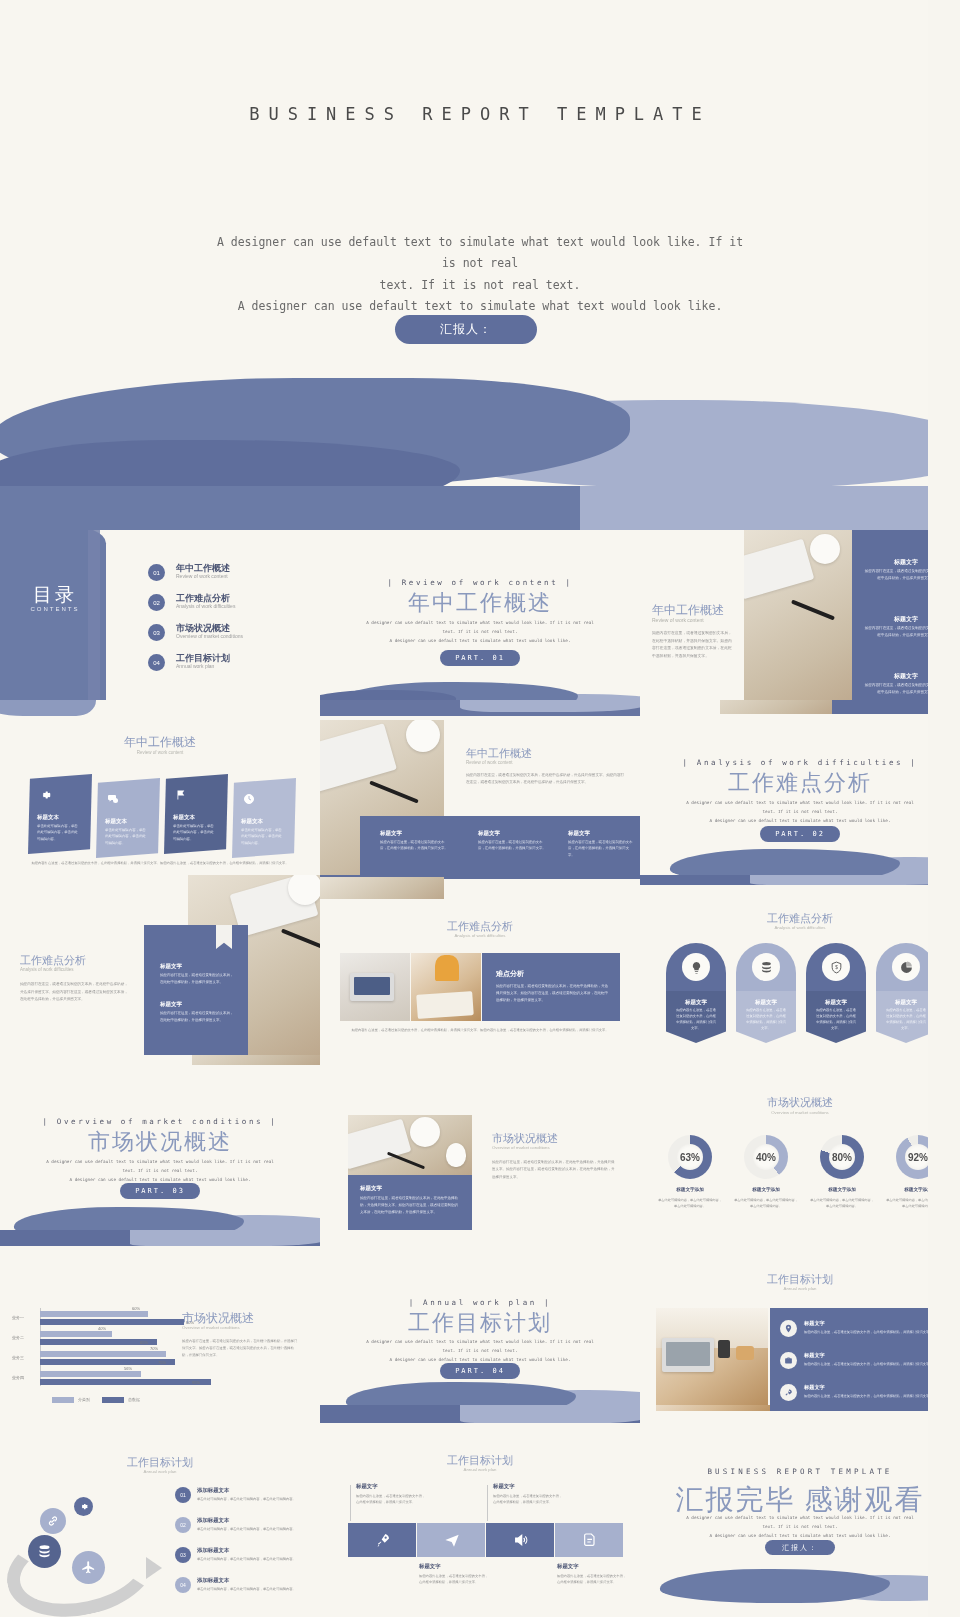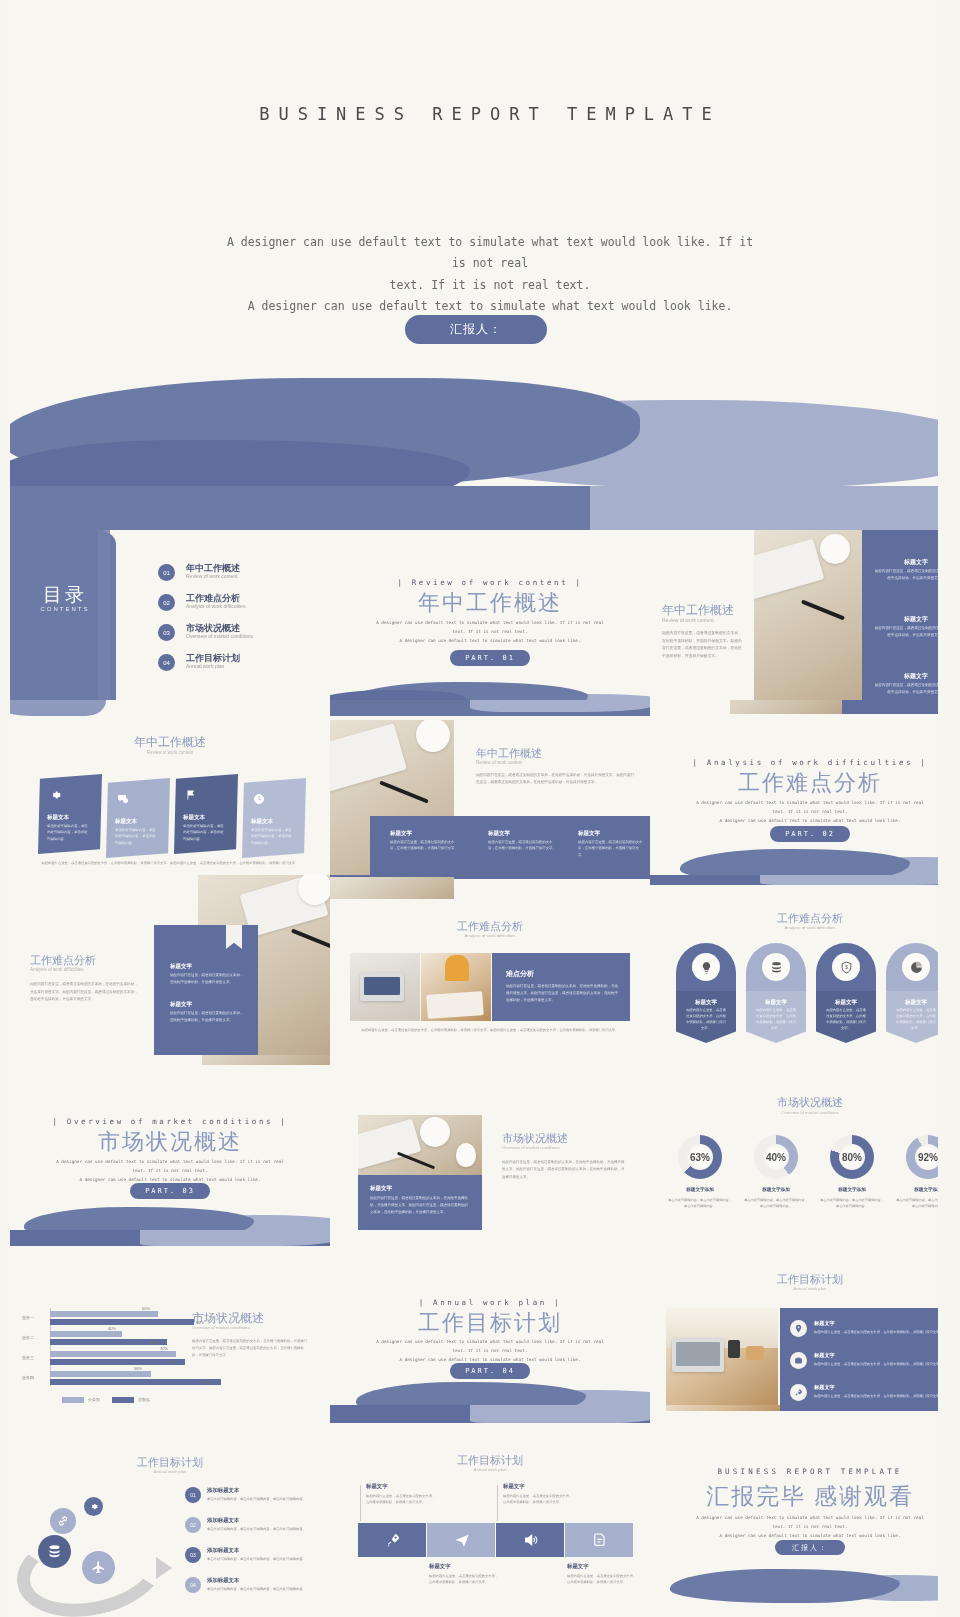--- a/index.html
+++ b/index.html
@@ -2,21 +2,21 @@
 <html><head>
 <meta charset="utf-8">
 <style>
   * { box-sizing: border-box; margin: 0; padding: 0; }
   html, body {
     width: 960px; height: 1617px;
     background: #f7f5ef;
     font-family: "Liberation Sans", sans-serif;
     overflow: hidden;
   }
-  #page { position: relative; width: 928px; height: 1617px; background: #f8f6f0; overflow: hidden; margin-left: 10px; }
+  #page { position: relative; width: 928px; height: 1617px; background: #f8f6f0; overflow: hidden; }
 
   
   .wm { position: absolute; pointer-events: none; opacity: .07; color: #555; font-weight: bold; user-select: none; }
   .wm-swirl { font-size: 92px; line-height: 1; }
   .wm-box { font-size: 48px; letter-spacing: 2px; transform: rotate(-30deg); white-space: nowrap; font-family: "DejaVu Sans", sans-serif; }
 
   
   .cover { position: absolute; left: 0; top: 0; width: 960px; height: 530px; background: #f8f6f0; }
   .cover-eyebrow {
     position: absolute; left: 0; right: 0; top: 104px; text-align: center;
@@ -662,21 +662,21 @@
     </div>
     <div style="position:absolute;left:237px;top:158px;font-size:5.4px;color:#4c5574;font-weight:bold;">标题文字</div>
     <div style="position:absolute;left:237px;top:168px;width:70px;font-size:3.3px;line-height:1.95;color:#8d8d8d;">如您内容打在这里，或者通过复制您的文本后，在此框中选择粘贴，并选择只保留文字。</div>
   </div>
 
   <div class="slide" style="left:640px; top:1405px; height:212px;">
     <div class="photo warm" style="position:absolute;left:16px;top:-16px;width:124px;height:22px;"></div>
     <div class="navy" style="position:absolute;left:130px;top:-16px;width:174px;height:22px;"></div>
 
     <div style="position:absolute;left:0;right:0;top:62px;text-align:center;font-size:7.5px;letter-spacing:3.2px;color:#55586a;font-family:'DejaVu Sans Mono',monospace;">BUSINESS REPORT TEMPLATE</div>
-    <div style="position:absolute;left:0;right:0;top:76px;text-align:center;font-size:23px;letter-spacing:2px;color:#8a99bd;font-family:'Liberation Serif',serif;">汇报完毕  感谢观看</div>
+    <div style="position:absolute;left:0;right:0;top:76px;text-align:center;font-size:28px;letter-spacing:2px;color:#8a99bd;font-family:'Liberation Serif',serif;">汇报完毕  感谢观看</div>
     <div style="position:absolute;left:38px;right:38px;top:108px;text-align:center;font-size:4.3px;line-height:2.1;color:#76767a;font-family:'DejaVu Sans Mono',monospace;">
       <div>A designer can use default text to simulate what text would look like. If it is not real</div>
       <div>text. If it is not real text.</div>
       <div>A designer can use default text to simulate what text would look like.</div>
     </div>
     <div class="sec-part" style="top:135px;width:70px;height:15px;">汇报人：</div>
     <div class="sec-brush-b" style="left:180px;bottom:16px;width:160px;"></div>
     <div class="sec-brush-a" style="left:20px;bottom:14px;width:230px;"></div>
   </div>
 

